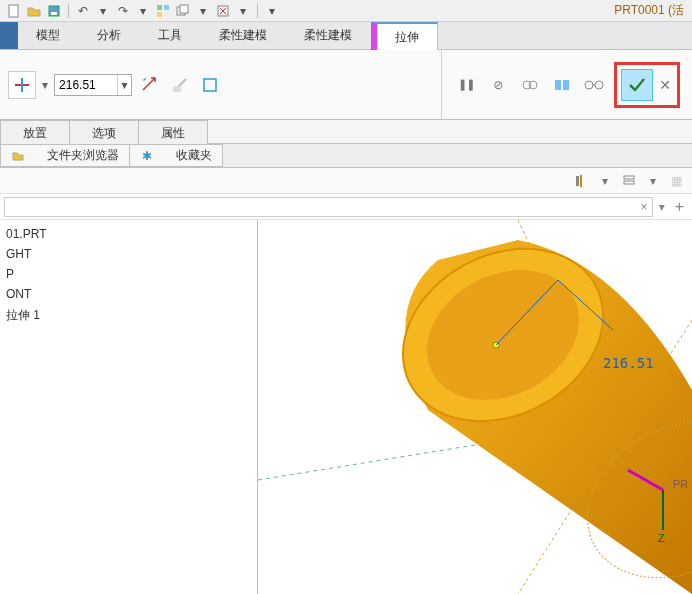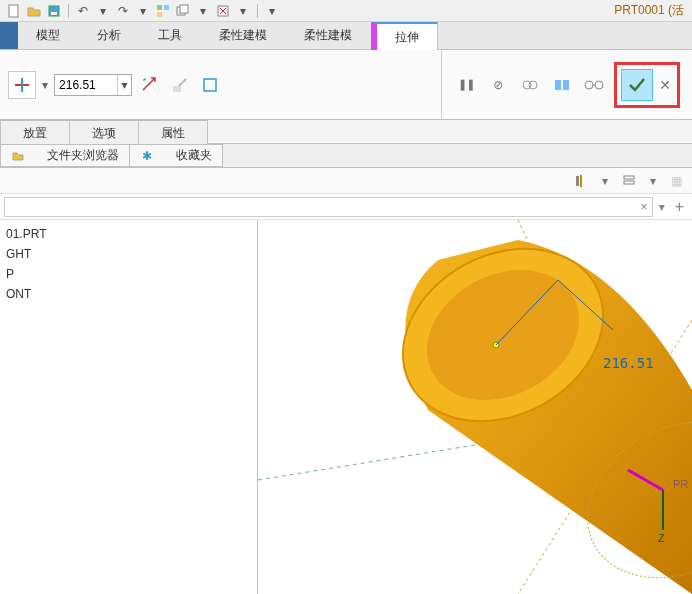--- a/index.html
+++ b/index.html
@@ -225,20 +225,21 @@
   <div class="sdd">▾</div>
   <div class="plus">+</div>
 </div>
 
 <div class="content">
   <div class="tree">
     <div class="node">01.PRT</div>
     <div class="node">GHT</div>
     <div class="node">P</div>
     <div class="node">ONT</div>
+    <div class="node">拉伸 1</div>
   </div>
   <div class="viewport">
     <svg width="100%" height="100%" viewBox="0 0 434 374">
 
       <line x1="0" y1="260" x2="434" y2="190" stroke="#7aa" stroke-dasharray="4 4"></line>
       <line x1="260" y1="0" x2="434" y2="374" stroke="#c9a94a" stroke-dasharray="3 3"></line>
       <line x1="434" y1="100" x2="260" y2="374" stroke="#c9a94a" stroke-dasharray="3 3"></line>
 
       <defs>
         <linearGradient id="cg" x1="0" y1="0" x2="1" y2="1">

